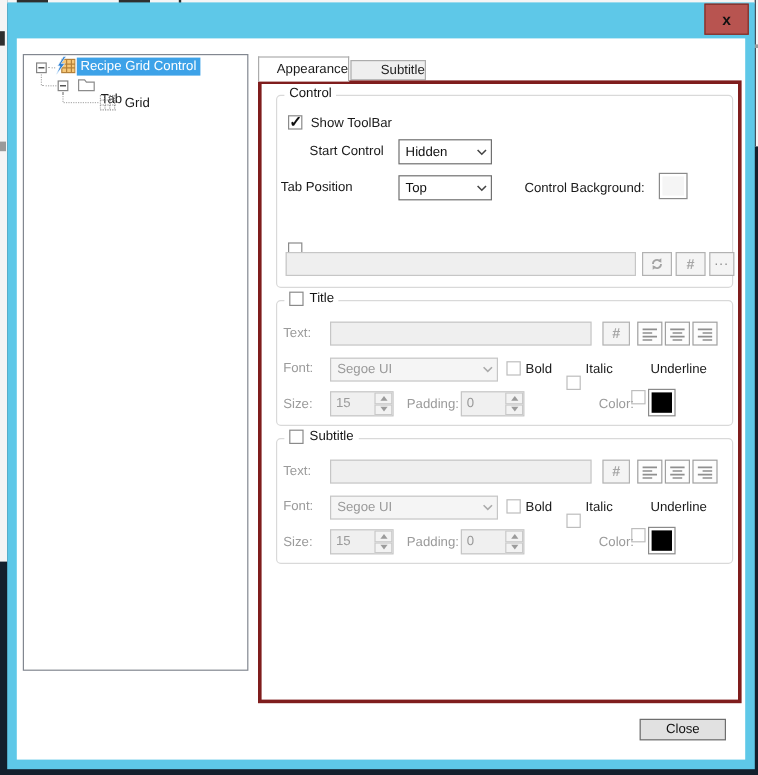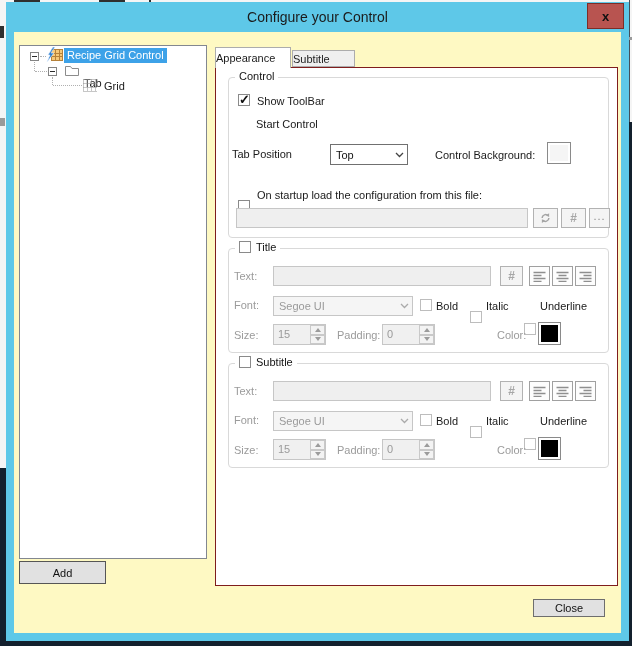--- a/index.html
+++ b/index.html
@@ -11,21 +11,21 @@
     -webkit-font-smoothing:antialiased;
   }
   .abs{position:absolute}
   
   .dlg{left:6px;top:2px;width:623px;height:639px}
   .titlebar-text{left:0;top:0;width:100%;height:30px;line-height:30px;text-align:center;
     font-size:14px;color:#1b1b1b}
   .close-btn{right:5px;top:1px;width:37px;height:26px;border:1px solid #7e2d27;
     display:flex;align-items:center;justify-content:center;
     font-size:13px;font-weight:bold;color:#111;cursor:default;box-sizing:border-box}
-  .client{left:8px;top:30px;width:607px;height:601px;background:#fef9c3}
+  .client{left:8px;top:30px;width:607px;height:601px;background:#ffffff}
   
   .bgfrag{background:#f5f5f5}
   .bgmark{background:#2f2f2f}
   
   .treepanel{left:5px;top:13px;width:186px;height:512px;background:#fff;border:1px solid #828790}
   .tree-label{line-height:13px;white-space:nowrap}
   .tree-label.sel{color:#fff;padding:1px 3px}
   .expander{width:9px;height:9px;background:#fff;border:1px solid #848484;box-sizing:border-box;
     display:flex;align-items:center;justify-content:center}
   .expander::after{content:"";width:5px;height:1px;background:#2c2c2c}
@@ -34,24 +34,24 @@
   
   .btn{background:#e1e1e1;border:1px solid #6e6e6e;box-sizing:border-box;
     display:flex;align-items:center;justify-content:center;font-size:11px;color:#111}
   .btn.disabled{background:#f1f1f1;border-color:#c4c4c4;color:#9d9d9d}
   .sbtn{background:#f4f4f4;border:1px solid #b2b2b2;box-sizing:border-box;
     display:flex;align-items:center;justify-content:center;color:#a0a0a0}
   .sbtn.white{background:#fdfdfd;border-color:#a0a0a0}
   .hash-glyph{font-size:12px;font-weight:bold;color:#a6a6a6;line-height:1}
   .dots-glyph{font-size:11px;color:#8a8a8a;letter-spacing:1px;line-height:1;margin-top:-4px}
   
-  .tab{box-sizing:border-box;display:flex;align-items:center;justify-content:flex-start;font-size:11px}
+  .tab{box-sizing:border-box;display:flex;align-items:center;justify-content:flex-end;font-size:11px}
   .tab.active{background:#fff;border:1px solid #acacac;border-bottom:none;z-index:3}
   .tab.inactive{background:#efefef;border:1px solid #acacac;z-index:1;color:#222}
-  .tabpage{background:#fff;border:1px solid #7f1d1d;box-sizing:border-box;z-index:2}
+  .tabpage{background:#fff;border:3px solid #7f1d1d;box-sizing:border-box;z-index:2}
   
   .grp{border:1px solid #d9d9d9;border-radius:4px;box-sizing:border-box}
   .legend{position:absolute;top:-8px;left:6px;background:#fff;padding:0 4px;
     display:flex;align-items:center;gap:5px;font-size:11px;color:#151515}
   
   .cb{width:12px;height:12px;background:#fff;border:1px solid #8a8a8a;box-sizing:border-box;position:relative}
   .cb.dis{border-color:#bdbdbd}
   .cb.checked::after{content:"\2713";position:absolute;left:0px;top:-3px;
     font-size:13px;font-weight:bold;color:#101010}
   .lbl{white-space:nowrap}
@@ -82,21 +82,20 @@
 <div class="abs bgfrag" style="left:629px;top:0;width:3px;height:122px;border-left:1px solid #44505c;box-sizing:border-box"></div>
 <div class="abs bgmark" style="left:14px;top:0;width:26px;height:3px"></div>
 <div class="abs bgmark" style="left:99px;top:0;width:26px;height:3px"></div>
 <div class="abs bgmark" style="left:149px;top:0;width:2px;height:3px"></div>
 <div class="abs bgmark" style="left:0;top:26px;width:4px;height:12px"></div>
 <div class="abs" style="left:0;top:118px;width:5px;height:8px;background:#9a9a9a"></div>
 <div class="abs" style="left:628px;top:37px;width:4px;height:3px;background:#9a9a9a"></div>
 
 <div class="abs dlg" style="background: rgb(94, 200, 232);">
 
-  <div class="abs titlebar-text">Configure your Control</div>
 
   <div class="abs close-btn" style="background: rgb(184, 84, 80);">
     <span>x</span>
   </div>
 
   <div class="abs client">
 
     <div class="abs treepanel">
 
       <div class="abs dot-h" style="left:20px;top:10px;width:6px"></div>
@@ -124,60 +123,64 @@
       </div>
 
       <svg class="abs" style="left:63px;top:33px" width="14" height="14">
         <path d="M0.5 0.5h13M0.5 4.5h13M0.5 8.5h13M0.5 12.5h13M0.5 0.5v12M4.5 0.5v12M8.5 0.5v12M12.5 0.5v12" stroke="#8f8f8f" stroke-width="1" stroke-dasharray="1,1" fill="none"></path>
       </svg>
       <div class="abs tree-label" style="left:84px;top:34px">
         <span>Grid</span>
       </div>
     </div>
 
-    <div class="abs btn" style="left:5px;top:529px;width:87px;height:23px;border-color:#565656">
-      <span>Add</span>
-    </div>
 
     <div class="abs tab active" style="left:201px;top:15px;width:76px;height:21px">
       <span>Appearance</span>
     </div>
     <div class="abs tab inactive" style="left:278px;top:18px;width:63px;height:17px">
       <span>Subtitle</span>
     </div>
 
     <div class="abs tabpage" style="left:201px;top:35px;width:403px;height:519px">
 
       <div class="abs grp" style="left:12px;top:9px;width:381px;height:161px">
         <div class="legend">
           <span>Control</span>
         </div>
 
         <div class="abs cb checked" style="left:9px;top:16px"></div>
         <div class="abs lbl" style="left:28px;top:17px">Show ToolBar</div>
 
         <div class="abs lbl" style="left:27px;top:40px">Start Control</div>
+        <div class="abs combo" style="left:101px;top:36px;width:78px;height:21px">
+          <span>Hidden</span>
+          <span class="chev">
+            <svg width="9" height="6">
+                <polyline points="1,1 4.5,4.5 8,1" stroke="#444" fill="none" stroke-width="1.3"></polyline>
+              </svg>
+          </span>
+        </div>
 
         <div class="abs lbl" style="left:3px;top:70px">Tab Position</div>
         <div class="abs combo" style="left:101px;top:66px;width:78px;height:21px">
           <span>Top</span>
           <span class="chev">
             <svg width="9" height="6">
                 <polyline points="1,1 4.5,4.5 8,1" stroke="#444" fill="none" stroke-width="1.3"></polyline>
               </svg>
           </span>
         </div>
 
         <div class="abs lbl" style="left:206px;top:71px">Control Background:</div>
         <div class="abs swatch" style="left:318px;top:64px;width:24px;height:22px">
           <div class="fill" style="background: rgb(245, 245, 245);"></div>
         </div>
 
         <div class="abs cb" style="left:9px;top:110px"></div>
-        <div class="abs lbl" style="left:28px;top:111px">On startup load the configuration from this file:</div>
 
         <input class="abs field" style="left: 7px; top: 130px; width: 292px; height: 20px;" readonly="" value="">
         <div class="abs sbtn" style="left:304px;top:130px;width:25px;height:20px">
           <svg width="13" height="12" viewBox="0 0 16 16">
             <path d="M3.5 8a4.5 4.5 0 0 1 8-2.8" stroke="#a4a4a4" stroke-width="2" fill="none"></path>
             <polygon points="12.8,1.5 12.8,6.5 8.6,4.4" fill="#a4a4a4"></polygon>
             <path d="M12.5 8a4.5 4.5 0 0 1-8 2.8" stroke="#a4a4a4" stroke-width="2" fill="none"></path>
             <polygon points="3.2,14.5 3.2,9.5 7.4,11.6" fill="#a4a4a4"></polygon>
           </svg>
         </div>

